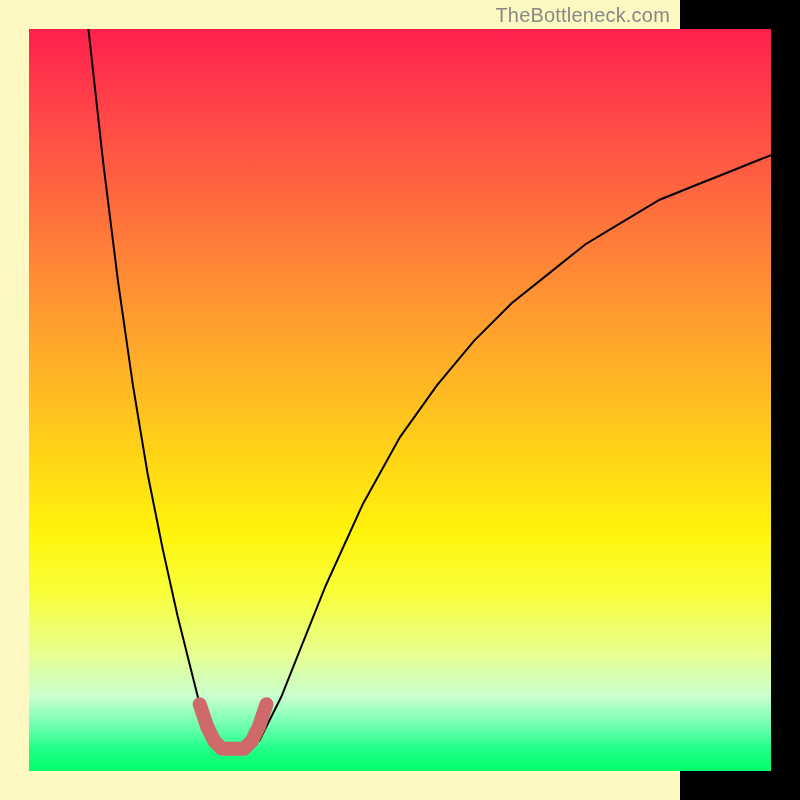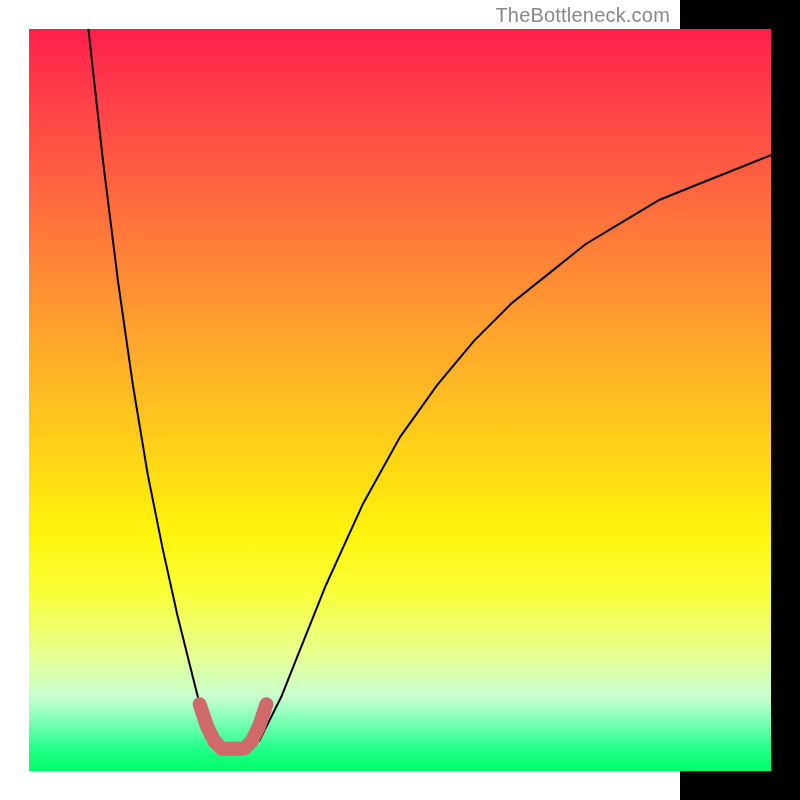--- a/index.html
+++ b/index.html
@@ -10,21 +10,21 @@
     background: #000;
     position: relative;
     font-family: Arial, sans-serif;
   }
   .frame {
     position: absolute;
     top: 0;
     left: 0;
     width: 680px;
     height: 800px;
-    background: #ffffff;
+    background: #fef9c3;
   }
   .plot-area {
     position: absolute;
     top: 29px;
     left: 29px;
     width: 742px;
     height: 742px;
     background: linear-gradient(to bottom,
       #ff1f4d 0%,
       #ff3a4a 8%,

